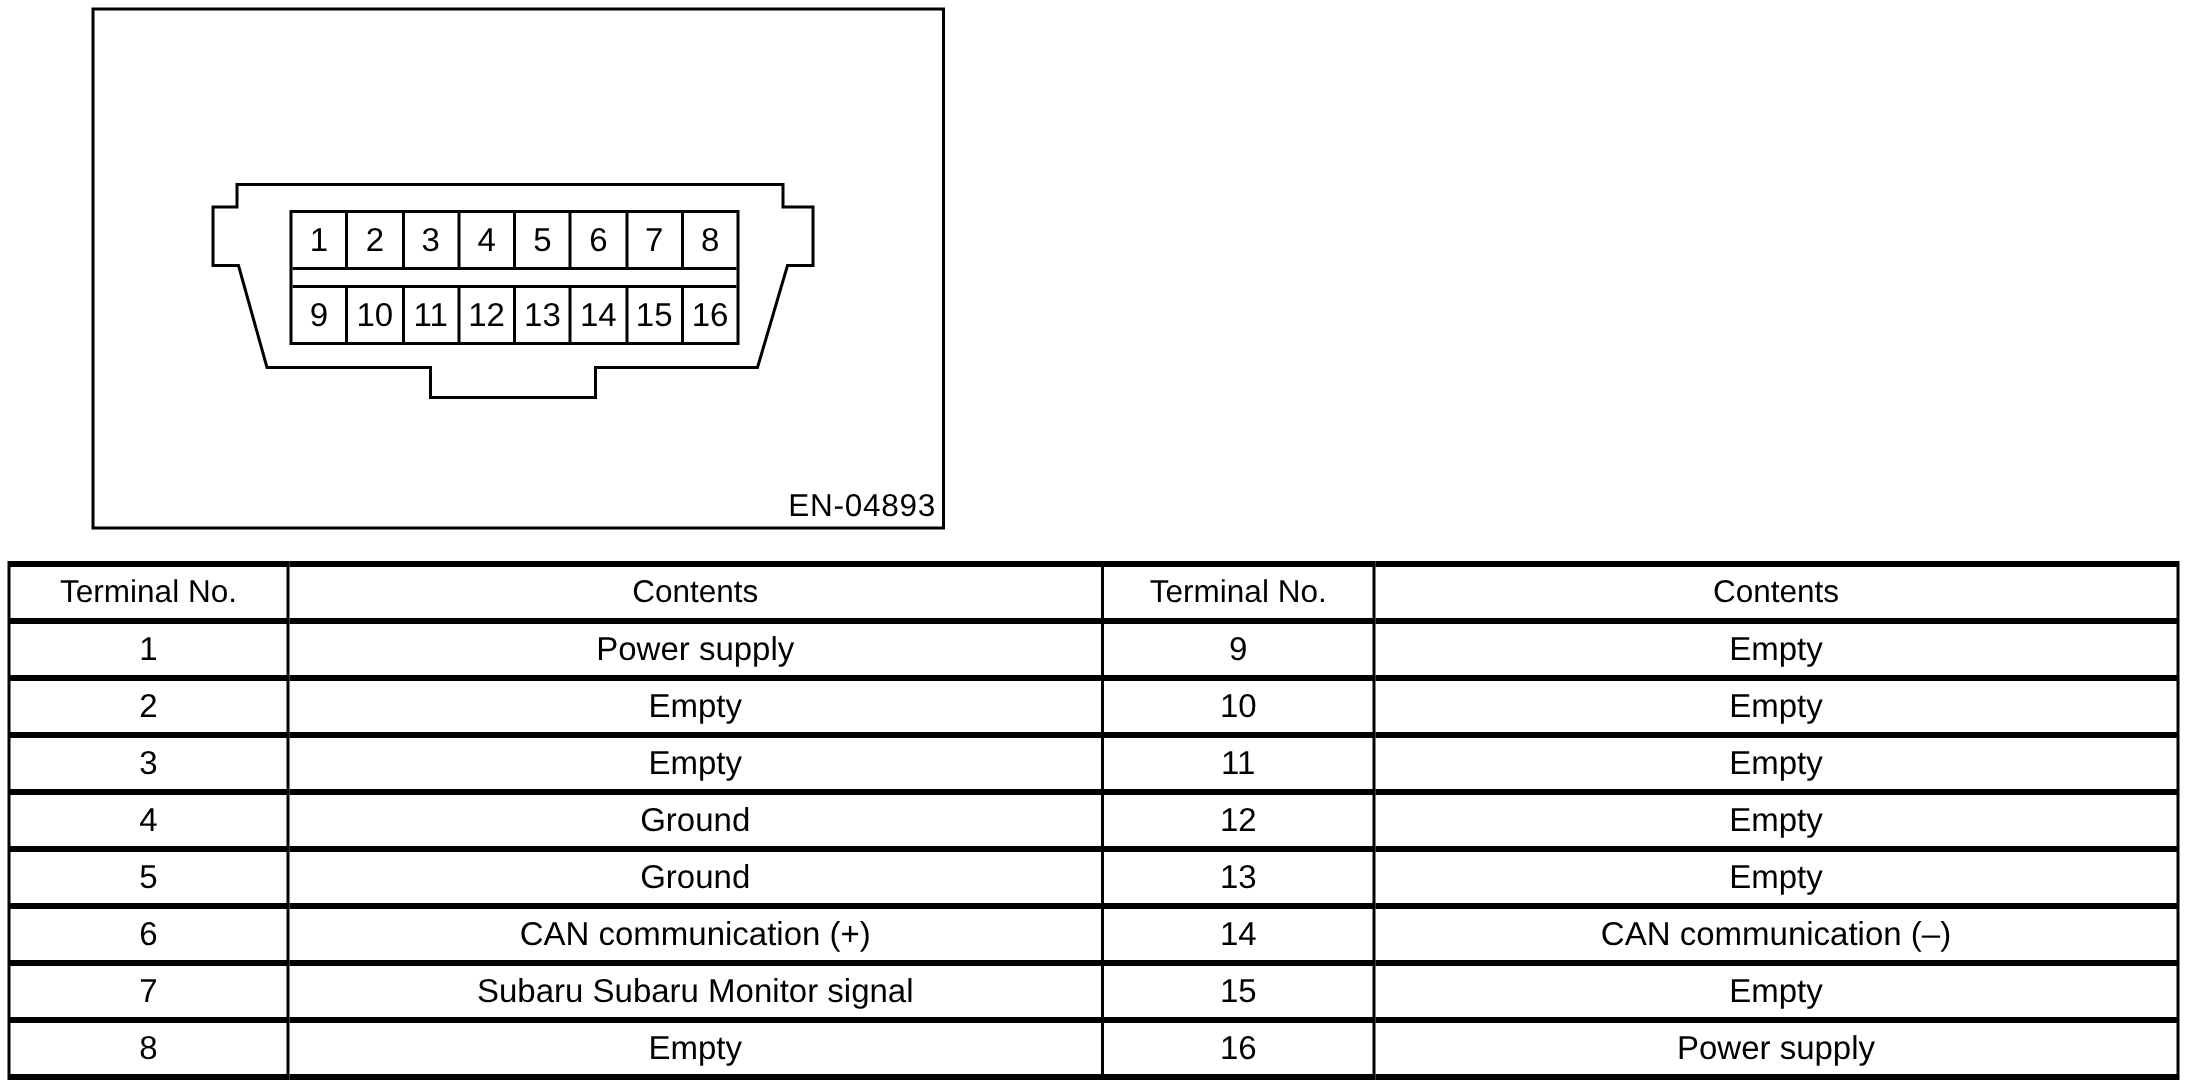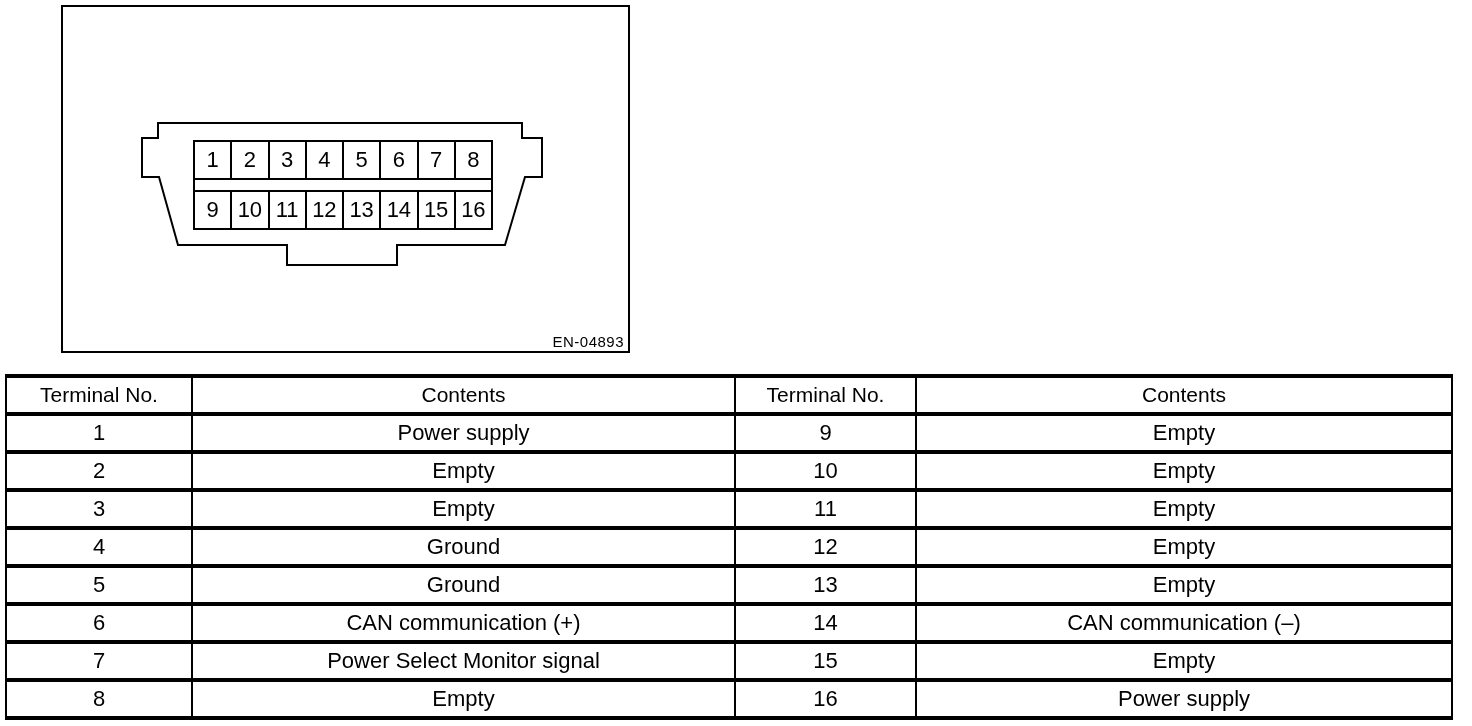--- a/index.html
+++ b/index.html
@@ -49,21 +49,21 @@
     justify-content: center;
     font-size: 22px;
     border-left: 2px solid #000;
   }
   .pin-cell:first-child { border-left: none; }
 
   .figure-label {
     position: absolute;
     right: 4px;
     bottom: 1px;
-    font-size: 15px;
+    font-size: 21px;
     letter-spacing: 0.5px;
   }
 
   
   .terminal-table {
     position: absolute;
     left: 5px;
     top: 374px;
     width: 1446px;
     border-collapse: collapse;
@@ -175,21 +175,21 @@
           <td class="col-contents">Empty</td>
         </tr>
         <tr>
           <td class="col-terminal">6</td>
           <td class="col-contents">CAN communication (+)</td>
           <td class="col-terminal">14</td>
           <td class="col-contents">CAN communication (–)</td>
         </tr>
         <tr>
           <td class="col-terminal">7</td>
-          <td class="col-contents">Power Select Monitor signal</td>
+          <td class="col-contents">Subaru Subaru Monitor signal</td>
           <td class="col-terminal">15</td>
           <td class="col-contents">Empty</td>
         </tr>
         <tr>
           <td class="col-terminal">8</td>
           <td class="col-contents">Empty</td>
           <td class="col-terminal">16</td>
           <td class="col-contents">Power supply</td>
         </tr>
       </tbody>

